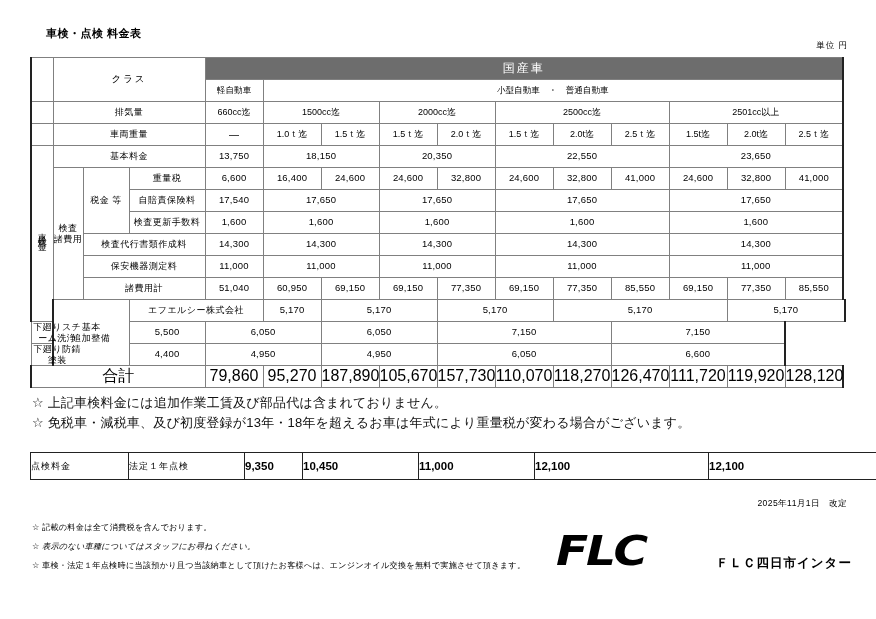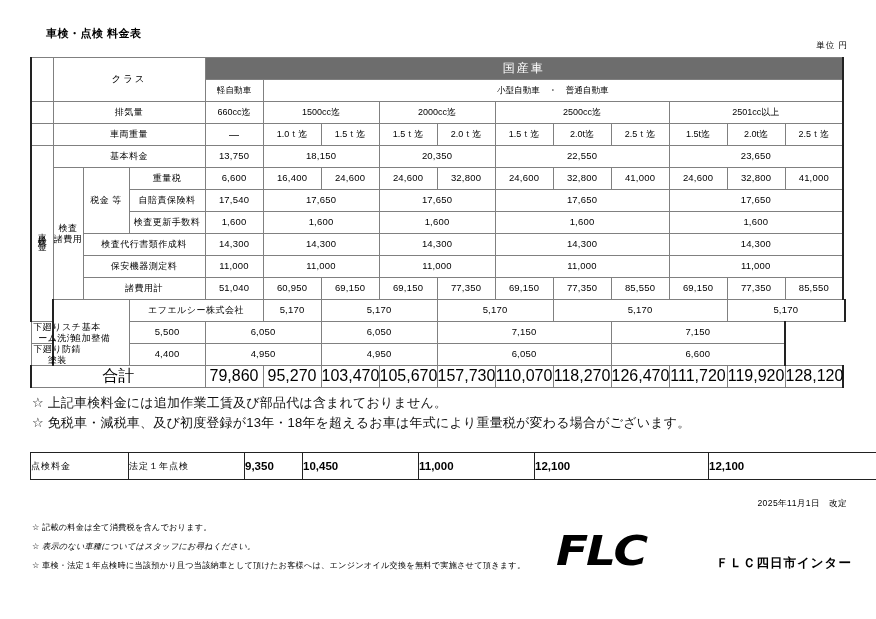--- a/index.html
+++ b/index.html
@@ -363,21 +363,21 @@
         <td colspan="2" class="num groupsep">4,950</td>
         <td colspan="2" class="num groupsep">4,950</td>
         <td colspan="3" class="num groupsep">6,050</td>
         <td colspan="3" class="num groupsep outer-r">6,600</td>
       </tr>
 
       <tr class="totalrow">
         <td colspan="4" class="outer-l">合計</td>
         <td>79,860</td>
         <td class="groupsep">95,270</td>
-        <td>103,470</td>
+        <td>187,890</td>
         <td class="groupsep">105,670</td>
         <td>157,730</td>
         <td class="groupsep">110,070</td>
         <td>118,270</td>
         <td>126,470</td>
         <td class="groupsep">111,720</td>
         <td>119,920</td>
         <td class="outer-r">128,120</td>
       </tr>
     </tbody>

